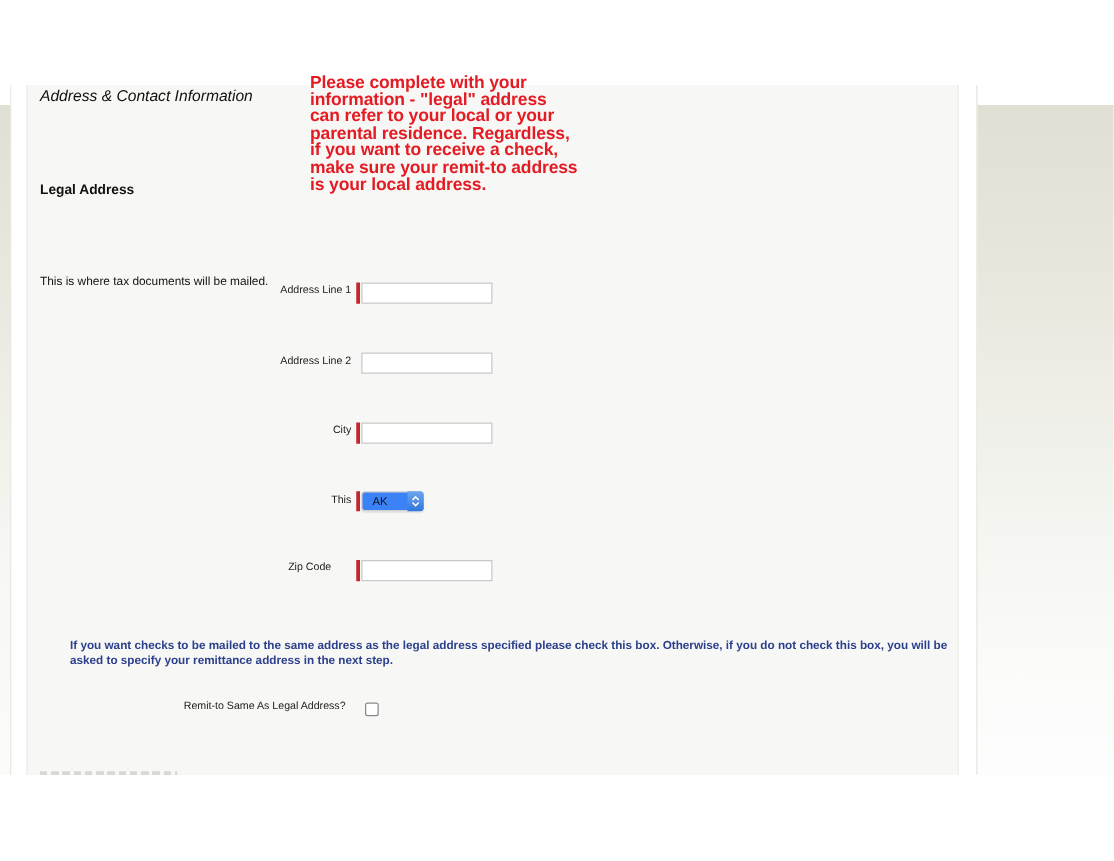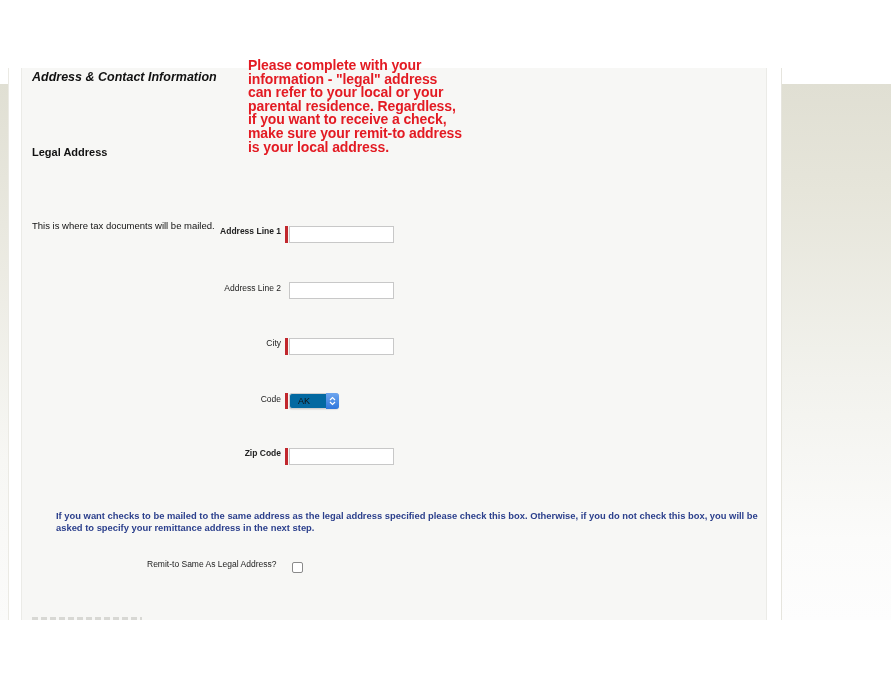--- a/index.html
+++ b/index.html
@@ -46,21 +46,21 @@
       background: #f7f7f5;
       border-left: 1px solid #ebebe7;
       border-right: 1px solid #ebebe7;
       box-sizing: border-box;
       overflow: hidden;
     }
     .section-title {
       position: absolute;
       left: 32px; top: 70px;
       font-size: 12.5px;
-      font-weight: bold;
+      font-weight: normal;
       font-style: italic;
       color: #111;
       margin: 0;
     }
     .annotation {
       position: absolute;
       left: 248px; top: 59px;
       width: 215px;
       font-size: 14px;
       line-height: 13.6px;
@@ -107,21 +107,21 @@
       font-family: "Liberation Sans", sans-serif;
       outline: none;
     }
     .select-box {
       position: absolute;
       left: 289px; top: 393px;
       width: 50px; height: 16px;
       box-sizing: border-box;
       border: 1px solid #d0d0d0;
       border-radius: 3px;
-      background: #0369a1;
+      background: #3b82f6;
       box-shadow: 0 1px 1px rgba(0,0,0,0.08);
     }
     .select-value {
       position: absolute;
       left: 8px; top: 2px;
       font-size: 9px;
       color: #111;
     }
     .select-arrow {
       position: absolute;
@@ -184,44 +184,44 @@
 <div class="panel"></div>
 
 <h2 class="section-title">Address &amp; Contact Information</h2>
 
 <div class="annotation">Please complete with your information - "legal" address can refer to your local or your parental residence. Regardless, if you want to receive a check, make sure your remit-to address is your local address.</div>
 
 <h3 class="sub-title">Legal Address</h3>
 
 <div class="helper-text">This is where tax documents will be mailed.</div>
 
-<label class="field-label" style="right:610px; top:226px;font-weight:bold;">Address Line 1</label>
+<label class="field-label" style="right:610px; top:226px;">Address Line 1</label>
 <div class="req-marker" style="left:285px; top:226px;"></div>
 <input class="text-input" type="text" style="left: 289px; top: 226px;" value="">
 
 <label class="field-label" style="right:610px; top:283px;text-align:center;">Address Line 2</label>
 <input class="text-input" type="text" style="left: 289px; top: 282px;" value="">
 
 <label class="field-label" style="right:610px; top:338px;">City</label>
 <div class="req-marker" style="left:285px; top:338px;"></div>
 <input class="text-input" type="text" style="left: 289px; top: 338px;" value="">
 
-<label class="field-label" style="right:610px; top:394px;">Code</label>
+<label class="field-label" style="right:610px; top:394px;">This</label>
 <div class="req-marker" style="left:285px; top:393px; height:16px;"></div>
 <div class="select-box">
   <span class="select-value">AK</span>
   <span class="select-arrow">
     <svg width="7" height="10" viewBox="0 0 7 10">
       <polyline points="1,4 3.5,1.5 6,4" fill="none" stroke="#ffffff" stroke-width="1.2"></polyline>
       <polyline points="1,6 3.5,8.5 6,6" fill="none" stroke="#ffffff" stroke-width="1.2"></polyline>
     </svg>
   </span>
 </div>
 
-<label class="field-label" style="right:610px; top:448px;font-weight:bold;">Zip Code</label>
+<label class="field-label" style="right:626px; top:448px;">Zip Code</label>
 <div class="req-marker" style="left:285px; top:448px;"></div>
 <input class="text-input" type="text" style="left: 289px; top: 448px;" value="">
 
 <div class="notice">If you want checks to be mailed to the same address as the legal address specified please check this box. Otherwise, if you do not check this box, you will be asked to specify your remittance address in the next step.</div>
 
 <label class="checkbox-label">Remit-to Same As Legal Address?</label>
 <div class="checkbox"></div>
 
 <div class="clipped-heading">
     <span></span>

